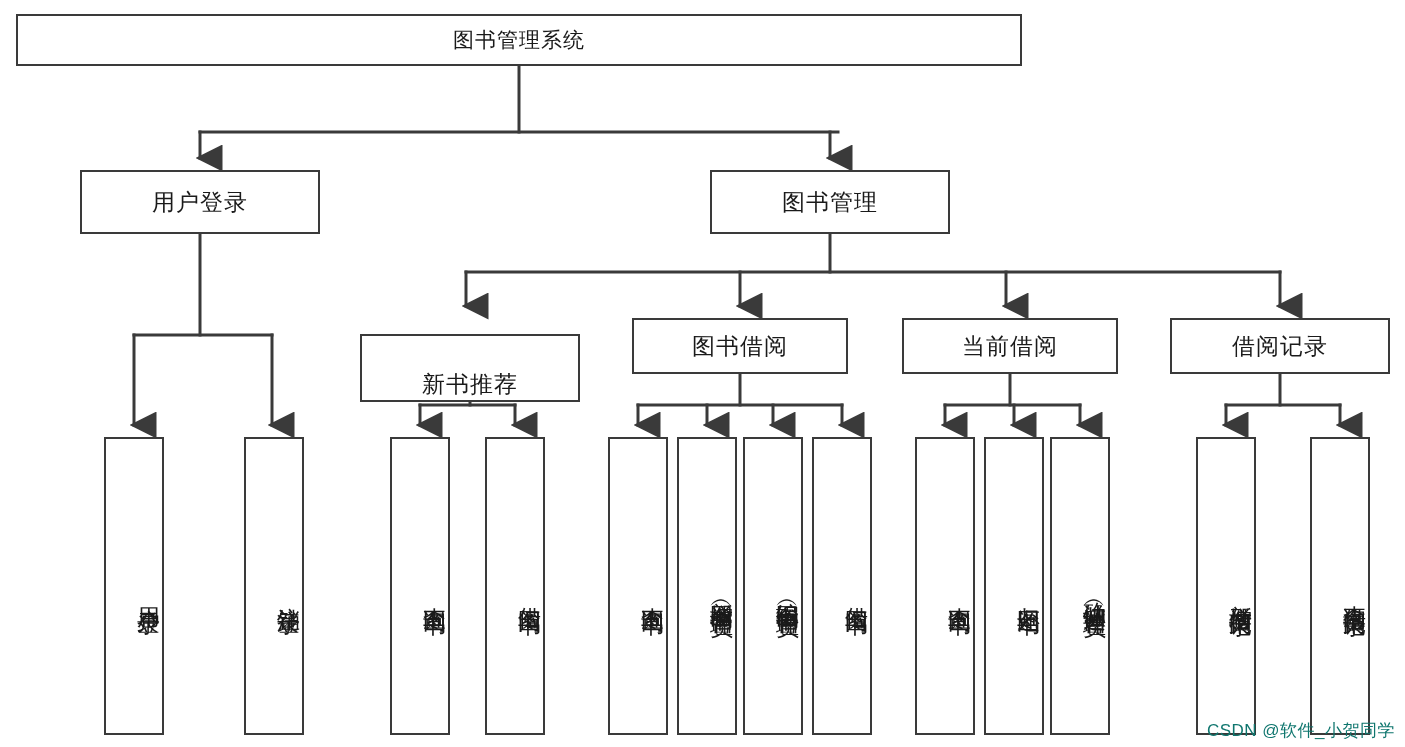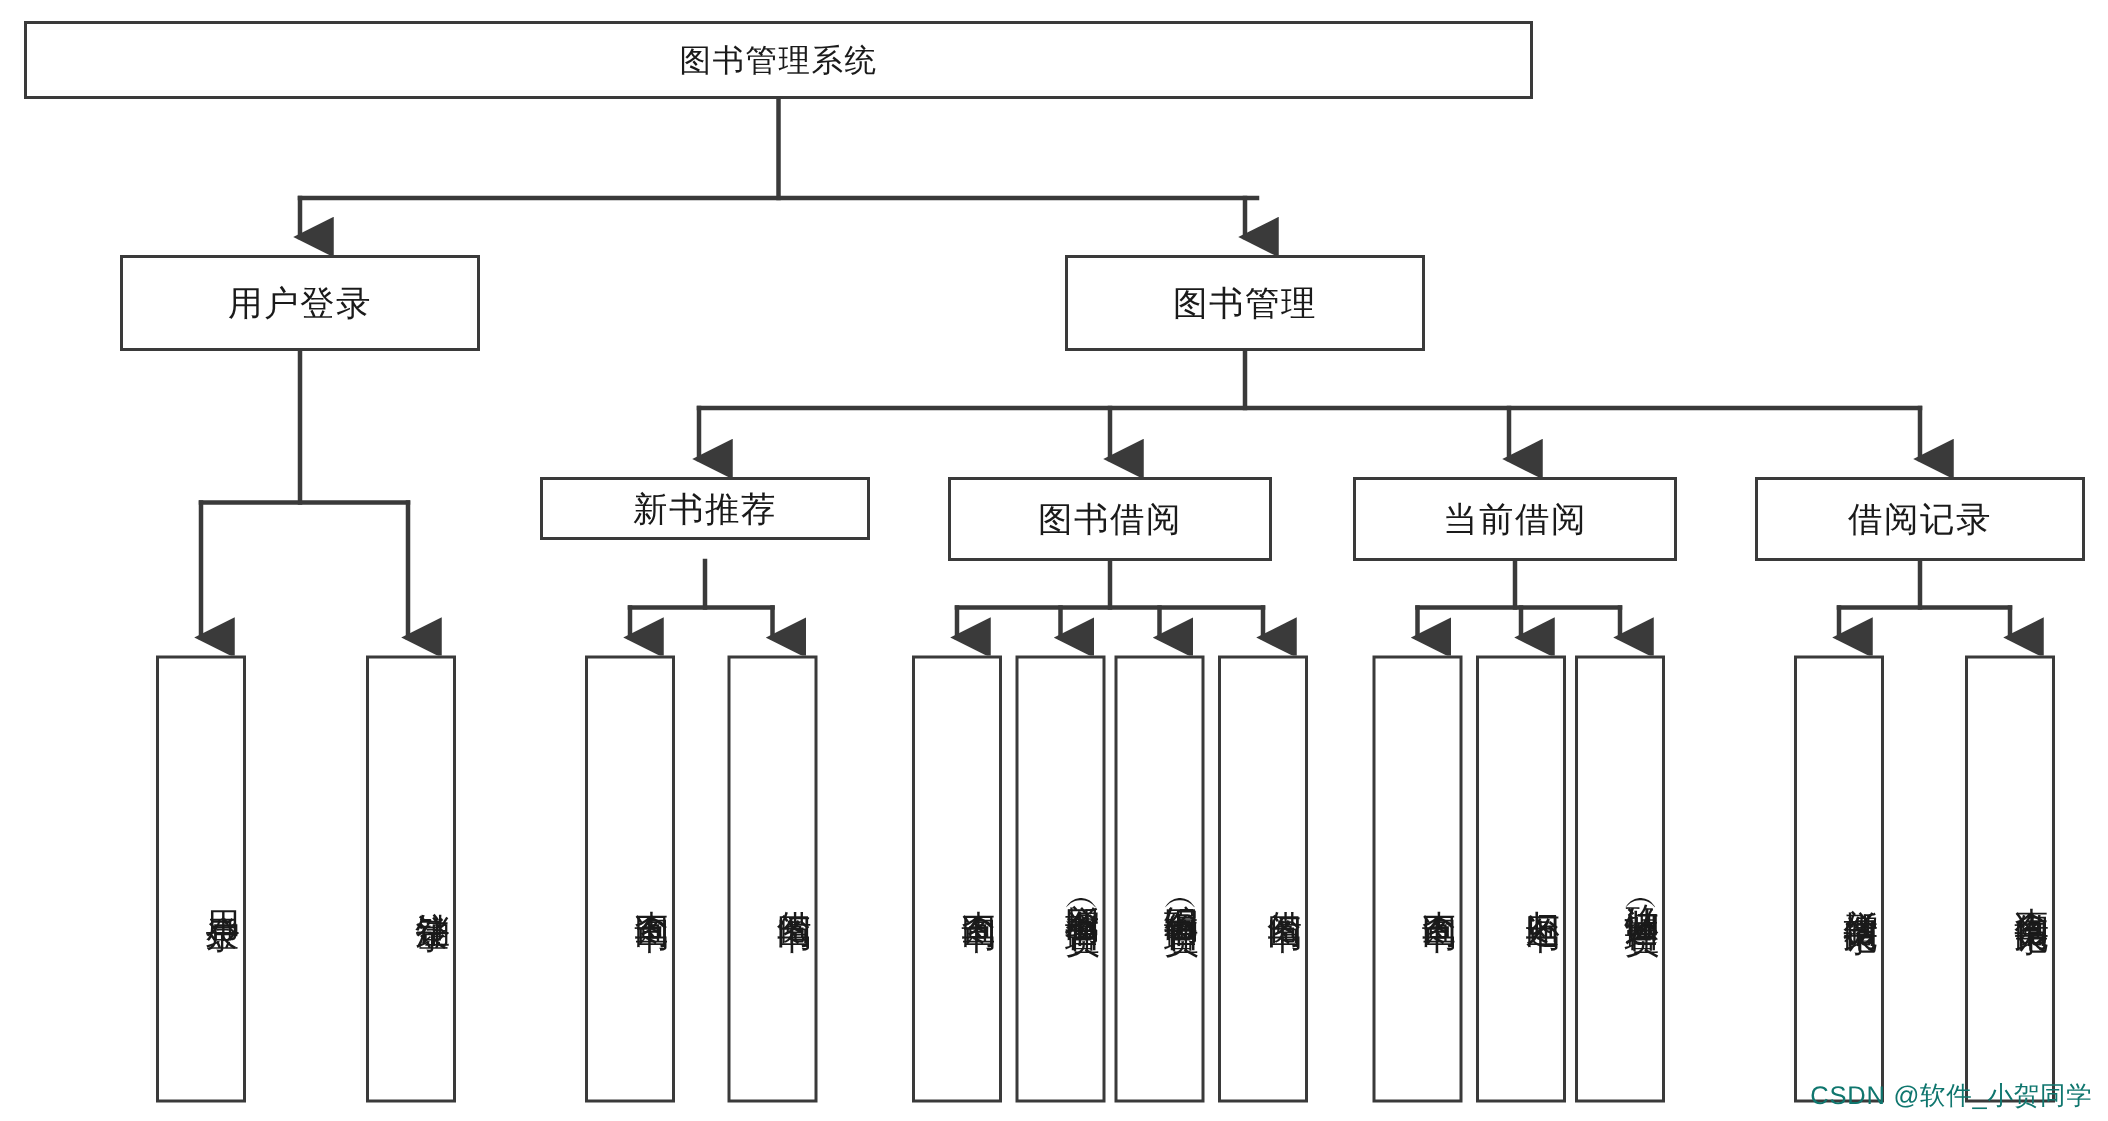--- a/index.html
+++ b/index.html
@@ -80,21 +80,21 @@
     <span>图书管理系统</span>
   </div>
 
   <div class="node h" style="left:80px;top:170px;width:240px;height:64px;">
     <span>用户登录</span>
   </div>
   <div class="node h" style="left:710px;top:170px;width:240px;height:64px;">
     <span>图书管理</span>
   </div>
 
-  <div class="node h" style="left:360px;top:318px;width:220px;height:42px;">
+  <div class="node h" style="left:360px;top:334px;width:220px;height:68px;align-items:flex-end;">
     <span>新书推荐</span>
   </div>
   <div class="node h" style="left:632px;top:318px;width:216px;height:56px;">
     <span>图书借阅</span>
   </div>
   <div class="node h" style="left:902px;top:318px;width:216px;height:56px;">
     <span>当前借阅</span>
   </div>
   <div class="node h" style="left:1170px;top:318px;width:220px;height:56px;text-align:center;">
     <span>借阅记录</span>

